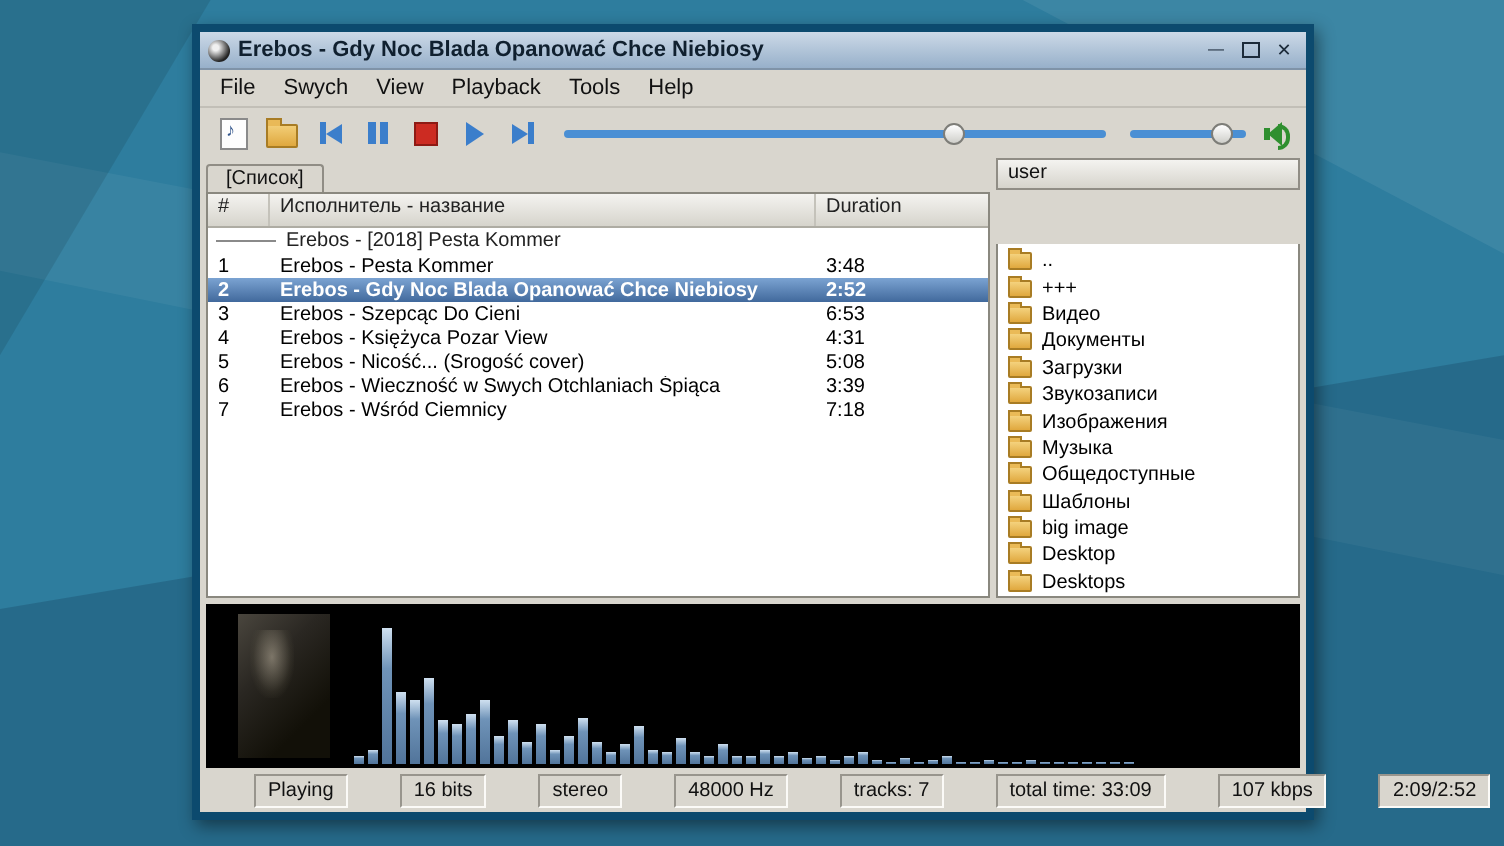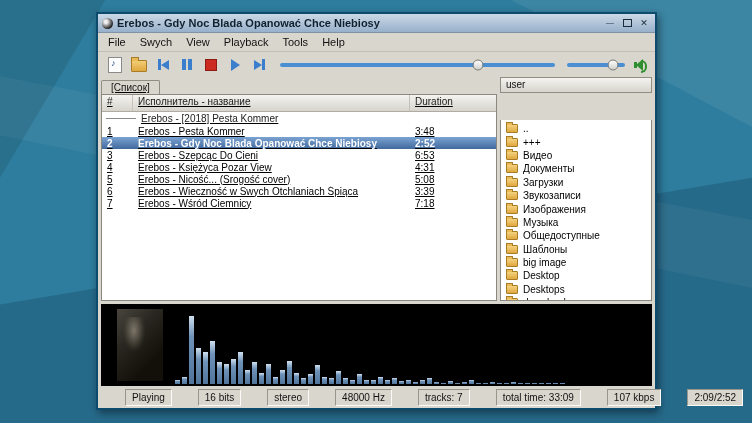--- a/index.html
+++ b/index.html
@@ -5,21 +5,21 @@
   html,body{margin:0;padding:0;width:752px;height:423px;overflow:hidden;
     font-family:"Liberation Sans",sans-serif;}
   .desktop{position:absolute;inset:0;background:#2e7d9e;overflow:hidden;}
   .shard{position:absolute;inset:0;pointer-events:none;}
   .shard1{background:rgba(255,255,255,0.05);clip-path:polygon(0 18%,100% 52%,100% 68%,0 32%);}
   .shard2{background:rgba(0,10,40,0.16);clip-path:polygon(0 72%,100% 42%,100% 100%,0 100%);}
   .shard3{background:rgba(255,255,255,0.07);clip-path:polygon(68% 0,100% 0,100% 30%);}
   .shard4{background:rgba(0,0,0,0.10);clip-path:polygon(0 0,14% 0,0 42%);}
 
   .window{position:absolute;left:96px;top:12px;width:561px;height:398px;
-    background:#d9d6ce;border:2px solid #0c4a6e;box-shadow:2px 3px 8px rgba(0,0,0,0.45);
+    background:#d9d6ce;border:4px solid #0c4a6e;box-shadow:2px 3px 8px rgba(0,0,0,0.45);
     display:flex;flex-direction:column;box-sizing:border-box;}
 
   
   .titlebar{height:18px;flex:0 0 18px;background:linear-gradient(#ccd9e7,#97b0ca);
     display:flex;align-items:center;gap:4px;padding:0 4px;border-bottom:1px solid #7f93a8;}
   .app-icon{width:11px;height:11px;border-radius:50%;
     background:radial-gradient(circle at 35% 35%, #f0f0f0 15%, #222 70%);flex:0 0 11px;}
   .title{font-size:11px;font-weight:bold;color:#10202f;white-space:nowrap;overflow:hidden;flex:1;}
   .win-controls{display:flex;gap:3px;}
   .wc{width:14px;height:12px;border:none;background:transparent;padding:0;color:#1c2b3a;
@@ -64,21 +64,21 @@
     border-radius:50%;background:linear-gradient(#ffffff,#cfcfca);border:1px solid #7d7d78;box-sizing:border-box;}
   .speaker-icon{width:16px;height:14px;position:relative;flex:0 0 16px;}
   .speaker-icon::before{content:"";position:absolute;left:1px;top:4px;width:3px;height:6px;background:#2f8f2f;}
   .speaker-icon::after{content:"";position:absolute;left:3px;top:1px;border-top:6px solid transparent;
     border-bottom:6px solid transparent;border-right:7px solid #2f8f2f;}
   .speaker-wave{position:absolute;right:2px;top:2px;width:4px;height:9px;border:2px solid #2f8f2f;
     border-left:none;border-radius:0 7px 7px 0;}
 
   
   .main{flex:1;display:flex;padding:0 3px;min-height:0;}
-  .left-pane{flex:1;display:flex;flex-direction:column;margin-right:3px;min-width:0;text-decoration:underline;}
+  .left-pane{flex:1;display:flex;flex-direction:column;margin-right:3px;min-width:0;}
   .tab-row{height:17px;flex:0 0 17px;display:flex;align-items:flex-end;}
   .tab{font-size:10px;padding:1px 9px 1px 9px;background:#d9d6ce;border:1px solid #908d85;
     border-bottom:none;border-radius:2px 2px 0 0;color:#111;}
   .playlist{flex:1;background:#fff;border:1px solid #8a887f;display:flex;flex-direction:column;min-height:0;}
   .pl-header{height:16px;flex:0 0 16px;display:flex;background:linear-gradient(#f4f3f0,#d6d4cc);
     border-bottom:1px solid #aeaca3;font-size:10px;color:#222;}
   .pl-col{padding:1px 0 0 5px;border-right:1px solid #c4c2ba;box-sizing:border-box;overflow:hidden;white-space:nowrap;}
   .c0{width:31px;flex:0 0 31px;}
   .c1{flex:1;min-width:0;}
   .c2{width:86px;flex:0 0 86px;border-right:none;}

